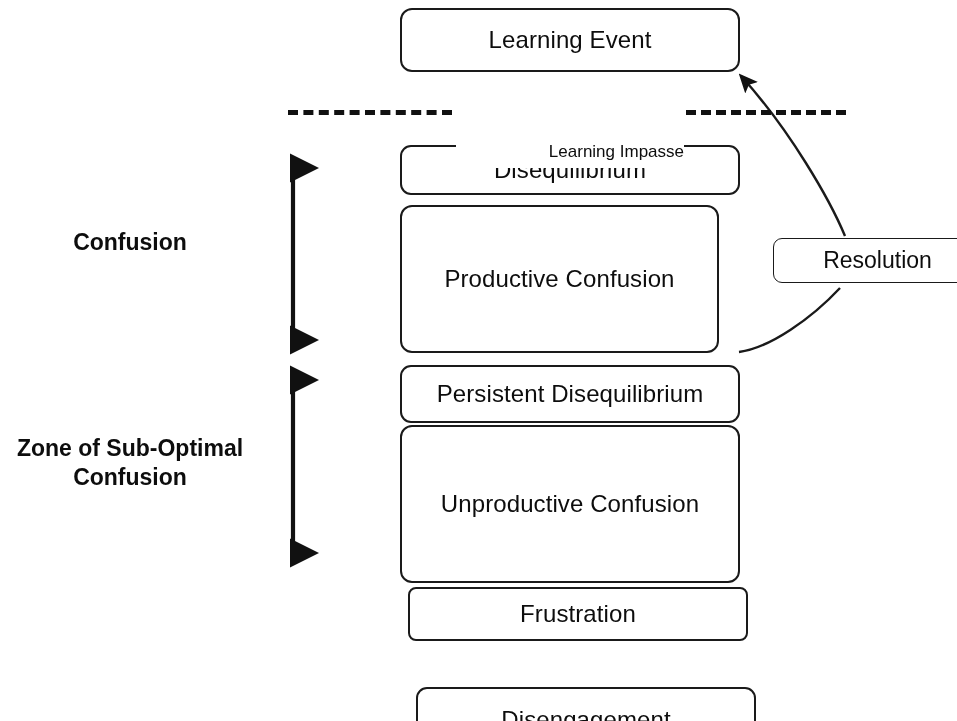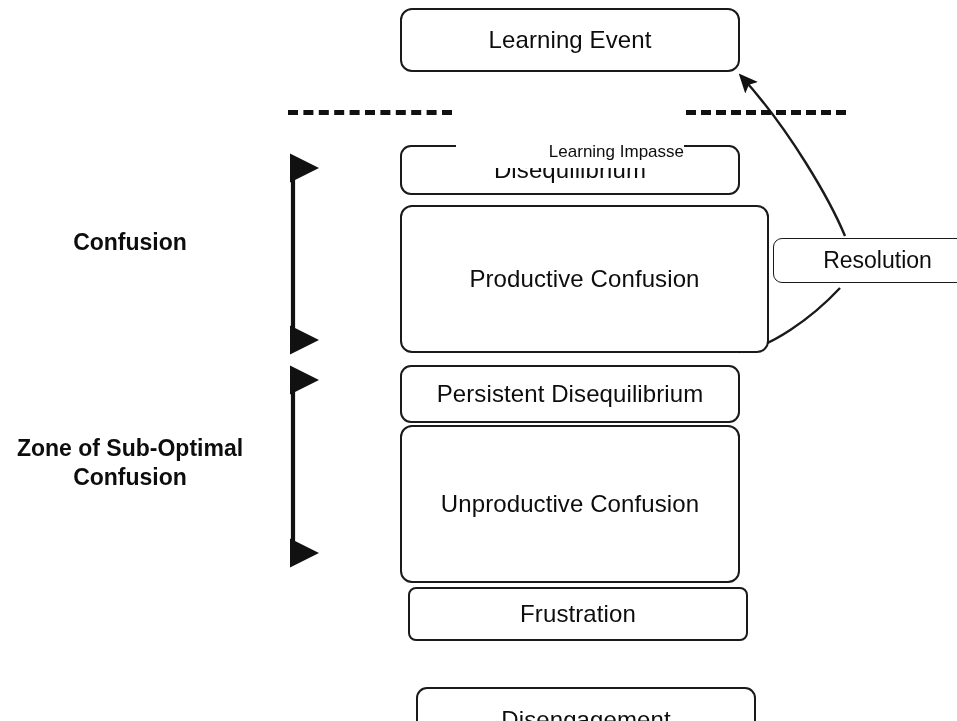--- a/index.html
+++ b/index.html
@@ -132,21 +132,21 @@
   <div class="impasse-row">
     <div class="dash-run dash-left"></div>
     <div class="dash-run dash-right"></div>
     <div class="impasse-label">Learning Impasse</div>
   </div>
 
   <div class="node small-radius" id="node-disequilibrium" style="left:400px; top:145px; width:340px; height:50px;">
     <span>Disequilibrium</span>
   </div>
 
-  <div class="node" id="node-productive-confusion" style="left:400px; top:205px; width:369px; height:148px;">
+  <div class="node" id="node-productive-confusion" style="left:400px; top:205px; width:319px; height:148px;">
     <span>Productive Confusion</span>
   </div>
 
   <div class="node small-radius" id="node-persistent-disequilibrium" style="left:400px; top:365px; width:340px; height:58px;">
     <span>Persistent Disequilibrium</span>
   </div>
 
   <div class="node" id="node-unproductive-confusion" style="left:400px; top:425px; width:340px; height:158px;">
     <span>Unproductive Confusion</span>
   </div>

